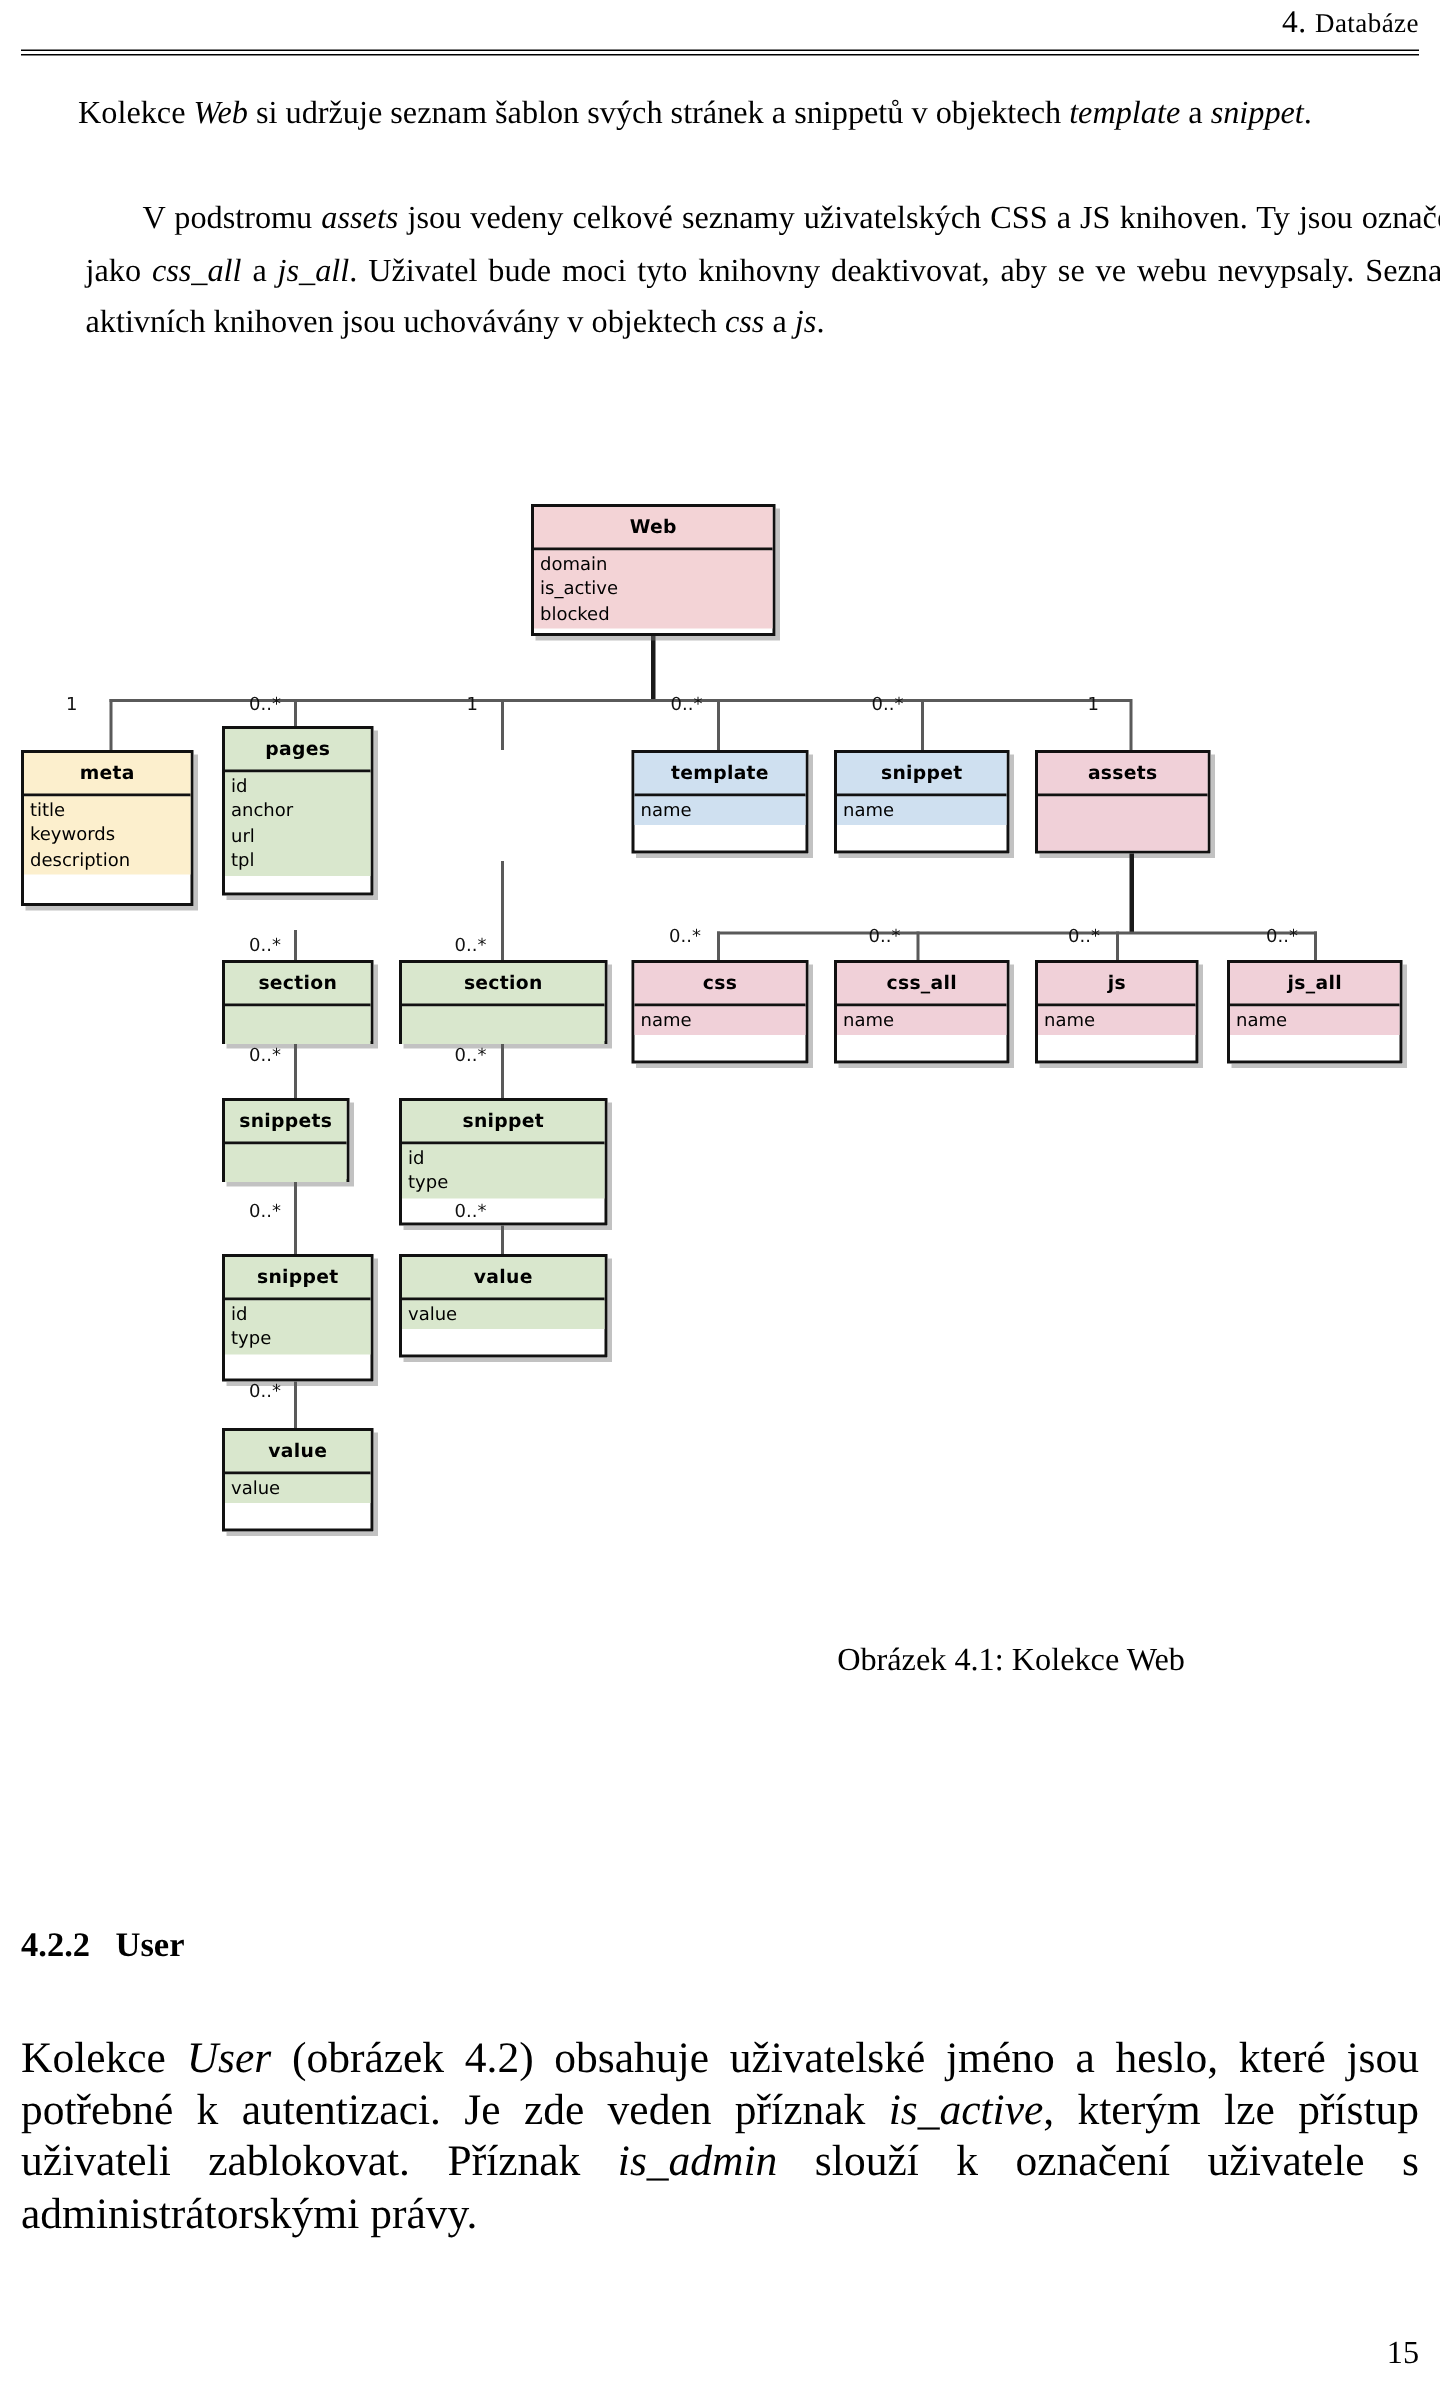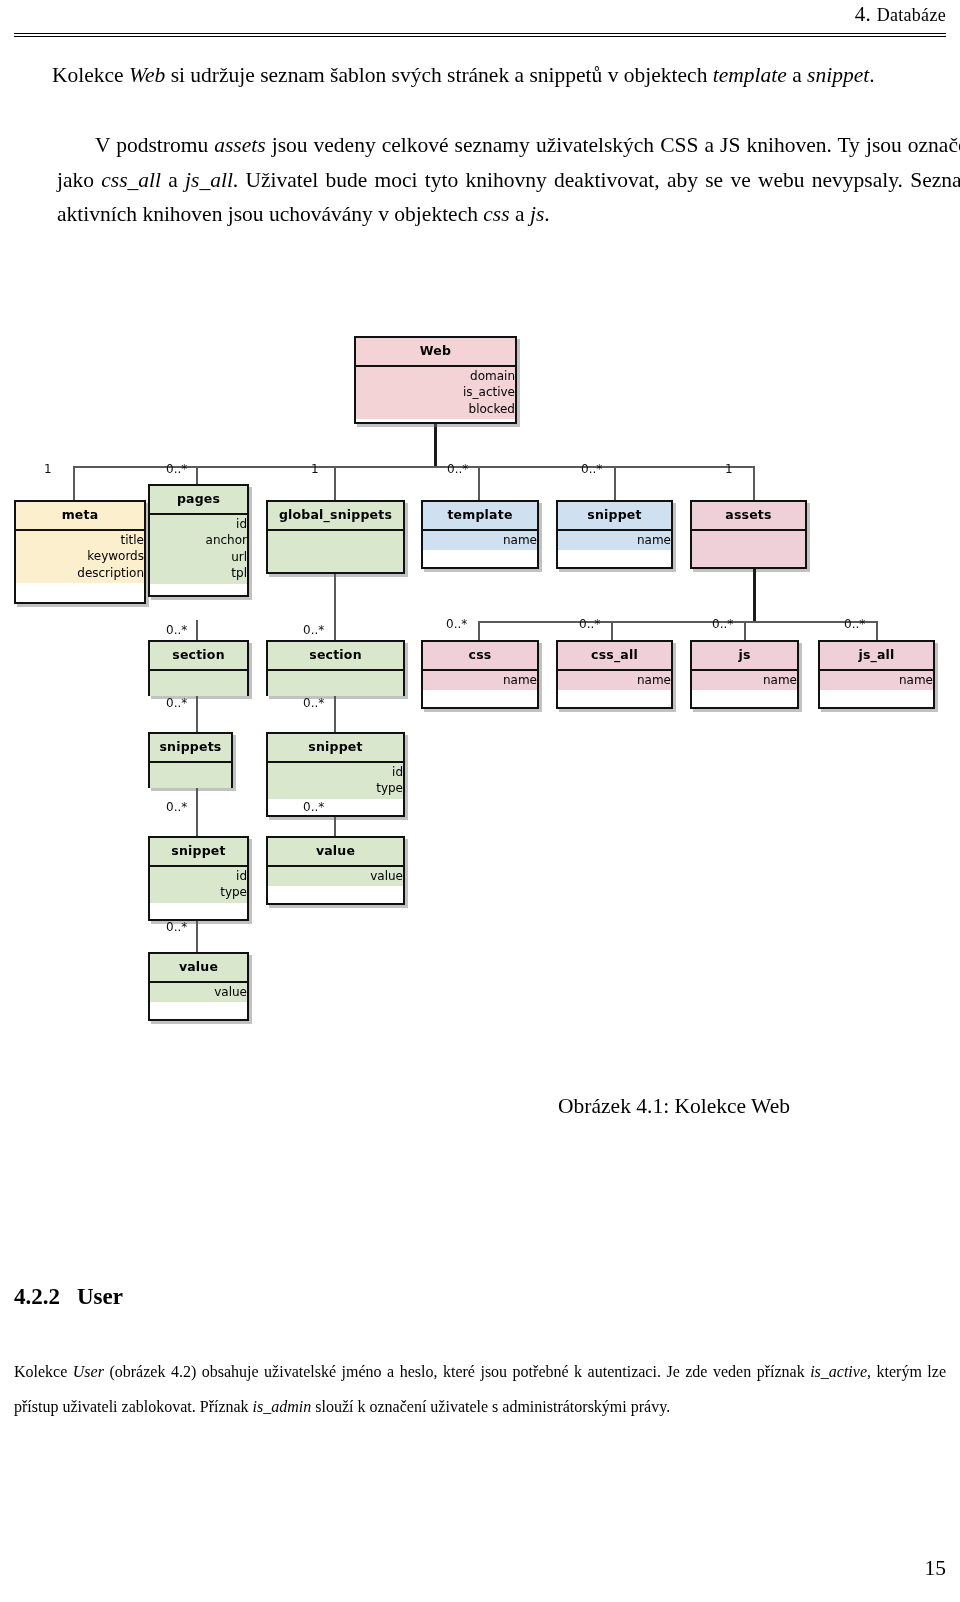--- a/index.html
+++ b/index.html
@@ -92,21 +92,21 @@
     border-bottom: 2.2px solid #111111;
     white-space: nowrap;
     overflow: hidden;
   }
   .node .attrs {
     font-family: "DejaVu Sans", sans-serif;
     font-size: 12px;
     line-height: 16.5px;
     padding: 1px 0 2px 4px;
   }
-  .node .attrs div { white-space: nowrap; text-align: right; }
+  .node .attrs div { white-space: nowrap; }
 
   
   .c-pink   .title, .c-pink   .attrs { background: #f3d3d6; }
   .c-pink2  .title, .c-pink2  .attrs { background: #f0d0d8; }
   .c-green  .title, .c-green  .attrs { background: #d9e7cd; }
   .c-blue   .title, .c-blue   .attrs { background: #cfe0f0; }
   .c-cream  .title, .c-cream  .attrs { background: #fcefcd; }
 
   .edge {
     position: absolute;
@@ -138,21 +138,21 @@
     font-size: 23px;
     font-weight: bold;
   }
   .section-heading .num { margin-right: 17px; }
 
   .para-3 {
     position: absolute;
     left: 14px;
     top: 1355px;
     width: 932px;
-    font-size: 16px;
+    font-size: 29px;
     line-height: 34.5px;
     text-align: justify;
   }
 
   .page-number {
     position: absolute;
     right: 14px;
     top: 1556px;
     font-size: 21.5px;
   }
@@ -196,43 +196,39 @@
       </div>
     </div>
 
     <div class="card" style="left:44px; top:140px;">1</div>
     <div class="card" style="left:166px; top:140px;">0..*</div>
     <div class="card" style="left:311px; top:140px;">1</div>
     <div class="card" style="left:447px; top:140px;">0..*</div>
     <div class="card" style="left:581px; top:140px;">0..*</div>
     <div class="card" style="left:725px; top:140px;">1</div>
 
-    <div class="node c-cream" style="left:14px; top:178px; width:132px; height:104px;">
+    <div class="node c-cream" style="left:14px; top:178px; width:115px; height:104px;">
       <div class="title">meta</div>
       <div class="attrs">
         <div>title</div>
         <div>keywords</div>
         <div>description</div>
       </div>
     </div>
 
     <div class="node c-green" style="left:148px; top:162px; width:101px; height:113px;">
       <div class="title">pages</div>
       <div class="attrs">
         <div>id</div>
         <div>anchor</div>
         <div>url</div>
         <div>tpl</div>
       </div>
     </div>
 
-    <div class="node c-green" style="left:266px; top:178px; width:139px; height:74px;">
-      <div class="title">global_snippets</div>
-      <div class="attrs" style="height:38px;"></div>
-    </div>
 
     <div class="node c-blue" style="left:421px; top:178px; width:118px; height:69px;">
       <div class="title">template</div>
       <div class="attrs">
         <div>name</div>
       </div>
     </div>
 
     <div class="node c-blue" style="left:556px; top:178px; width:117px; height:69px;">
       <div class="title">snippet</div>

